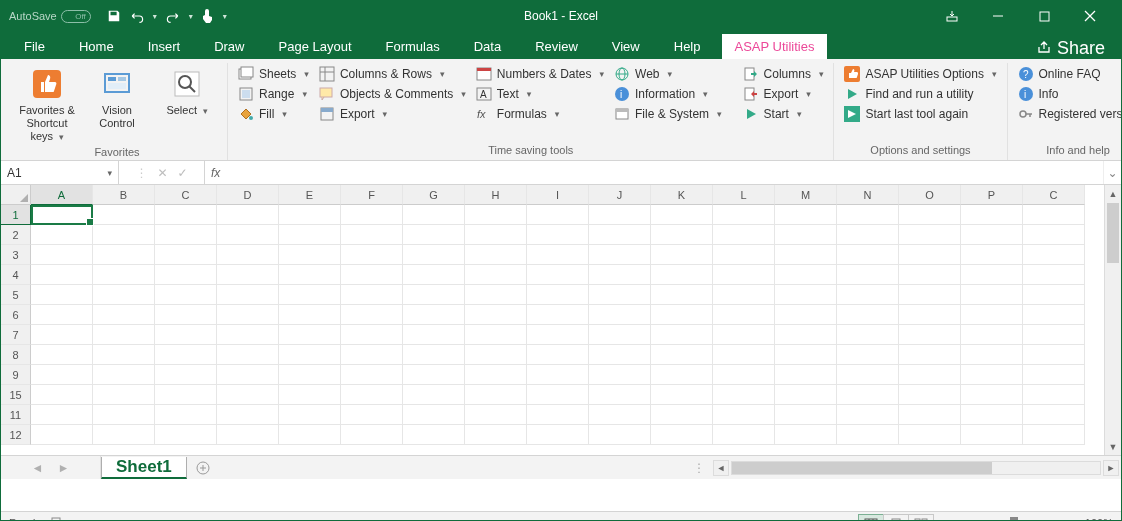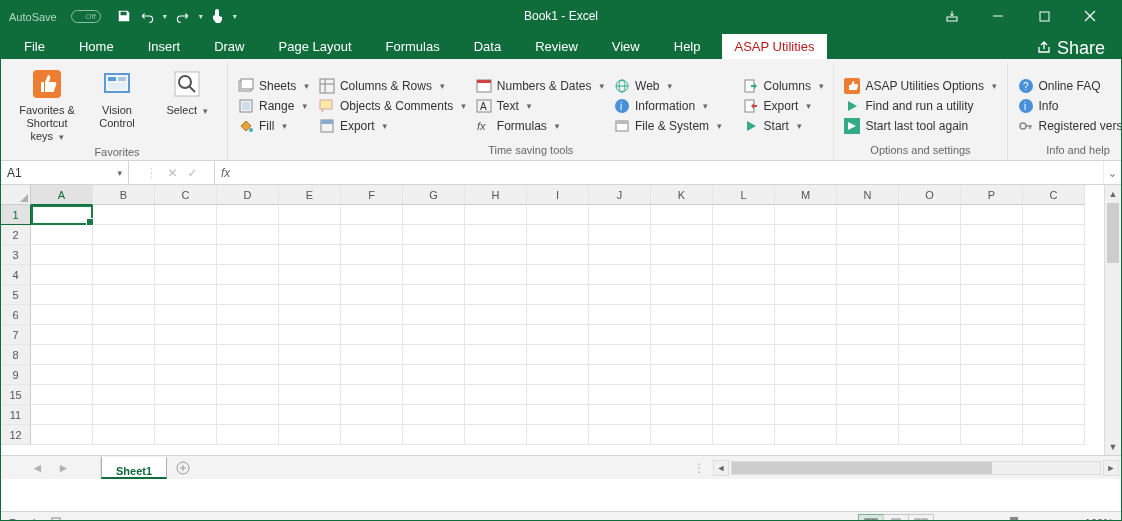--- a/index.html
+++ b/index.html
@@ -1,43 +1,43 @@
 <!DOCTYPE html>
 <html><head>
 <meta charset="utf-8">
 <style>
   * { box-sizing: border-box; margin: 0; padding: 0; font-family: "Segoe UI", Arial, sans-serif; }
   body { width: 1122px; height: 521px; background: #fff; border: 1px solid #0f6c3b; overflow: hidden; font-size: 12px; color: #333; }
   .titlebar { height: 30px; background: #0f6c3b; display: flex; align-items: center; color: #cfe6d9; padding: 0 8px; position: relative; }
   .titlebar .left { display: flex; align-items: center; gap: 6px; }
-  .autosave { font-size: 11px; color: #b8d7c7; display:flex; align-items:flex-end; gap:14px;}
+  .autosave { font-size: 11px; color: #b8d7c7; display:flex; align-items:center; gap:4px;}
   .autosave .pill { width: 30px; height: 13px; border: 1px solid #8cbfa8; border-radius: 8px; display:inline-flex; align-items:center; justify-content:flex-end; padding-right:4px; font-size:8px; color:#8cbfa8;}
   .qat { display:flex; align-items:center; gap:8px; margin-left:10px; }
   .qat svg, .winbtn svg { display:block;}
   .title-center { position: absolute; left: 0; right: 0; text-align: center; color: #fff; font-size: 12px; pointer-events: none; }
   .winbtns { margin-left: auto; display: flex; align-items: center; gap: 0; }
   .winbtn { width: 46px; height: 30px; display:flex; align-items:center; justify-content:center; color:#fff;}
   .ribbon-tabs { height: 28px; background: #0f6c3b; display: flex; align-items: flex-end; padding: 0 10px; color: #fff; gap: 8px; position: relative;}
   .rtab { padding: 5px 13px; font-size: 13px; color:#fff; cursor:pointer; }
-  .rtab.active { background: #fff; color: #b91c1c; }
+  .rtab.active { background: #fff; color: #ec4899; }
   .tell { display:flex; align-items:center; gap:6px; margin-left:14px; color:#e6f2ec; font-size:13px;}
   .share { margin-left:auto; display:flex; align-items:center; gap:6px; color:#fff; font-size:18px; padding-right:6px;}
   .ribbon { height: 102px; background: #f3f3f3; border-bottom: 1px solid #d4d4d4; display:flex; padding: 4px 6px 0 6px; }
   .group { border-right: 1px solid #e1e1e1; padding: 0 8px; display:flex; flex-direction:column; position:relative;}
   .group:last-child{border-right:none;}
   .group-body { flex:1; display:flex; gap:6px; align-items: flex-start; padding-top:2px;}
   .group-title { text-align:center; font-size:11px; color:#666; padding: 2px 0 4px 0;}
   .bigbtn { width: 64px; text-align:center; font-size:11px; line-height:13px; padding-top:2px; cursor:pointer;}
   .bigbtn .ico { width:34px; height:34px; margin: 0 auto 3px auto; display:flex; align-items:center; justify-content:center;}
-  .col { display:flex; flex-direction:column; gap:2px;margin-top:12px; }
+  .col { display:flex; flex-direction:column; gap:2px; }
   .smbtn { display:flex; align-items:center; gap:5px; font-size:12px; color:#333; padding:1px 2px; white-space:nowrap; cursor:pointer;}
   .smbtn .si { width:16px; height:16px; display:inline-flex; align-items:center; justify-content:center; flex-shrink:0;}
   .drop::after { content:"▾"; font-size:9px; color:#666; margin-left:3px;}
   .formulabar { height: 24px; border-bottom:1px solid #d4d4d4; display:flex; align-items:stretch; background:#fff;}
-  .namebox { width: 128px; border-right:1px solid #d4d4d4; display:flex; align-items:center; padding:0 6px; font-size:12px; position:relative;}
+  .namebox { width: 118px; border-right:1px solid #d4d4d4; display:flex; align-items:center; padding:0 6px; font-size:12px; position:relative;}
   .namebox .dd { margin-left:auto; color:#666; font-size:9px;}
   .fx-btns { display:flex; align-items:center; padding:0 6px; gap:10px; color:#bdbdbd; border-right:1px solid #d4d4d4; width:86px; justify-content:center;}
   .fx-label { display:flex; align-items:center; padding:0 6px; color:#666; font-style:italic; font-size:12px; width:30px;}
   .fx-input { flex:1; border:none; outline:none; font-size:12px; padding:0 4px;}
   .fx-expand { width:18px; display:flex; align-items:center; justify-content:center; color:#888; border-left:1px solid #eee;}
   .grid-area { position:relative; height: 270px; display:flex; }
   .rowhdrs { width:30px; }
   .corner { height:20px; border-right:1px solid #ccc; border-bottom:1px solid #ccc; background:#f0f0f0; position:relative;}
   .corner::after{ content:""; position:absolute; right:2px; bottom:2px; border-left:8px solid transparent; border-bottom:8px solid #b0b0b0;}
   .rowcell { height:20px; border-right:1px solid #ccc; border-bottom:1px solid #e6e6e6; background:#f0f0f0; font-size:11px; color:#555; text-align:center; line-height:20px;}
@@ -49,21 +49,21 @@
   .cells { position:relative; }
   .cellrow { display:flex; height:20px;}
   .cell { width:62px; height:20px; border-right:1px solid #e6e6e6; border-bottom:1px solid #e6e6e6; flex-shrink:0;}
   .selection { position:absolute; left:0; top:0; width:62px; height:20px; border:2px solid #1a7b46; pointer-events:none; box-sizing:border-box;}
   .selection::after{content:""; position:absolute; right:-3px; bottom:-3px; width:6px; height:6px; background:#1a7b46; border:1px solid #fff;}
   .vscroll { width:17px; background:#f0f0f0; border-left:1px solid #dcdcdc; position:relative;}
   .vscroll .thumb{ position:absolute; left:2px; right:2px; top:18px; height:60px; background:#cdcdcd;}
   .vscroll .arr{ position:absolute; left:0; right:0; height:17px; display:flex;align-items:center;justify-content:center;color:#666; font-size:9px;}
   .sheetbar { height:24px; border-top:1px solid #d4d4d4; display:flex; align-items:stretch; background:#f3f3f3;}
   .sheet-nav { width:100px; display:flex; align-items:center; justify-content:center; gap:14px; color:#b0b0b0; border-right:1px solid #e0e0e0;}
-  .sheet-tab { padding: 0 14px; background:#fff; border:1px solid #aeaeae; border-top:none; border-bottom:2px solid #0f6c3b; display:flex; align-items:flex-end; font-size:11px; font-weight:bold; color:#0f6c3b; margin-top:1px; height:22px;}
+  .sheet-tab { padding: 0 14px; background:#fff; border:1px solid #aeaeae; border-top:none; border-bottom:2px solid #0f6c3b; display:flex; align-items:flex-end; font-size:17px; font-weight:bold; color:#0f6c3b; margin-top:1px; height:22px;}
   .newsheet { width:32px; display:flex; align-items:center; justify-content:center; color:#888;}
   .sheet-spacer{ flex:1;}
   .hscroll { width:410px; display:flex; align-items:center; padding:0 2px; gap:2px;}
   .hscroll .track{ flex:1; height:14px; background:#f0f0f0; border:1px solid #dcdcdc; position:relative;}
   .hscroll .thumb{ position:absolute; left:0; top:0; bottom:0; width:260px; background:#cdcdcd;}
   .hscroll .arr{ width:16px; height:16px; display:flex; align-items:center; justify-content:center; color:#666; font-size:9px; border:1px solid #dcdcdc; background:#f0f0f0;}
   .statusbar { height:23px; background:#f3f3f3; border-top:1px solid #d4d4d4; display:flex; align-items:center; padding:0 8px; font-size:11px; color:#555;margin-top:32px;}
   .statusbar .views{ margin-left:auto; display:flex; align-items:center; gap:0;}
   .viewbtn{ width:26px; height:18px; border:1px solid #c8c8c8; display:flex;align-items:center;justify-content:center; margin-left:-1px; background:#f3f3f3;}
   .viewbtn.active{ background:#d8e8df; border-color:#7bb093;}

